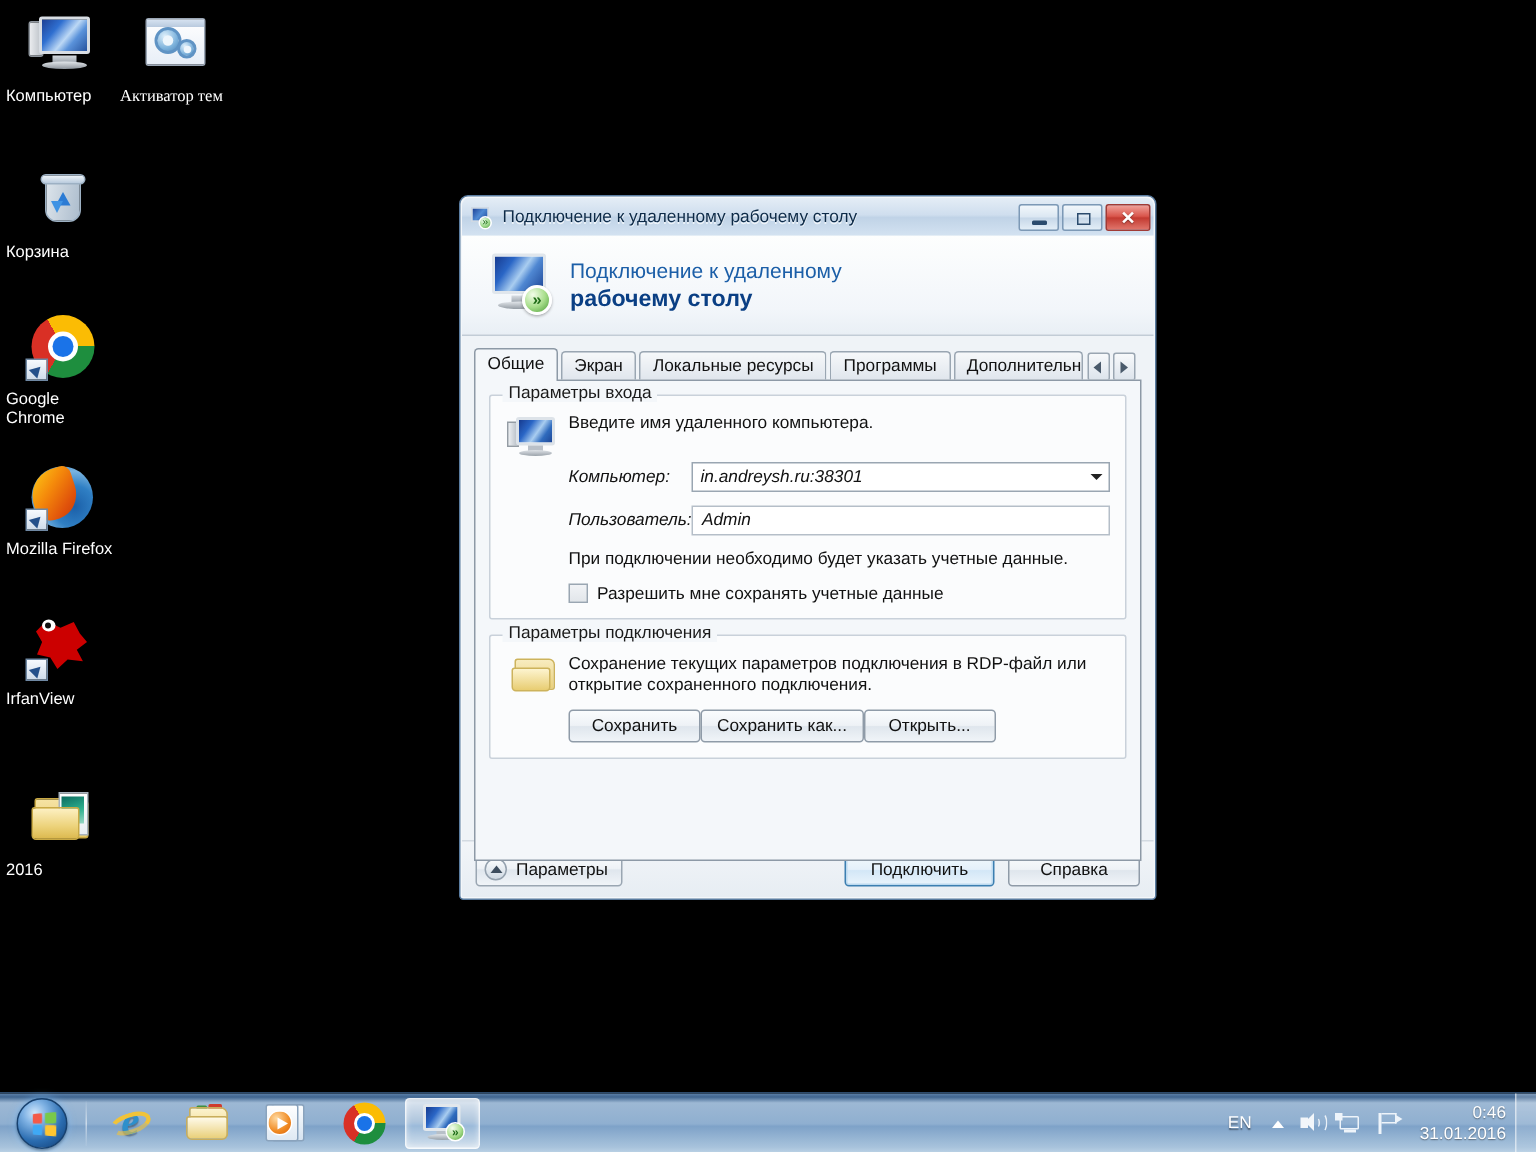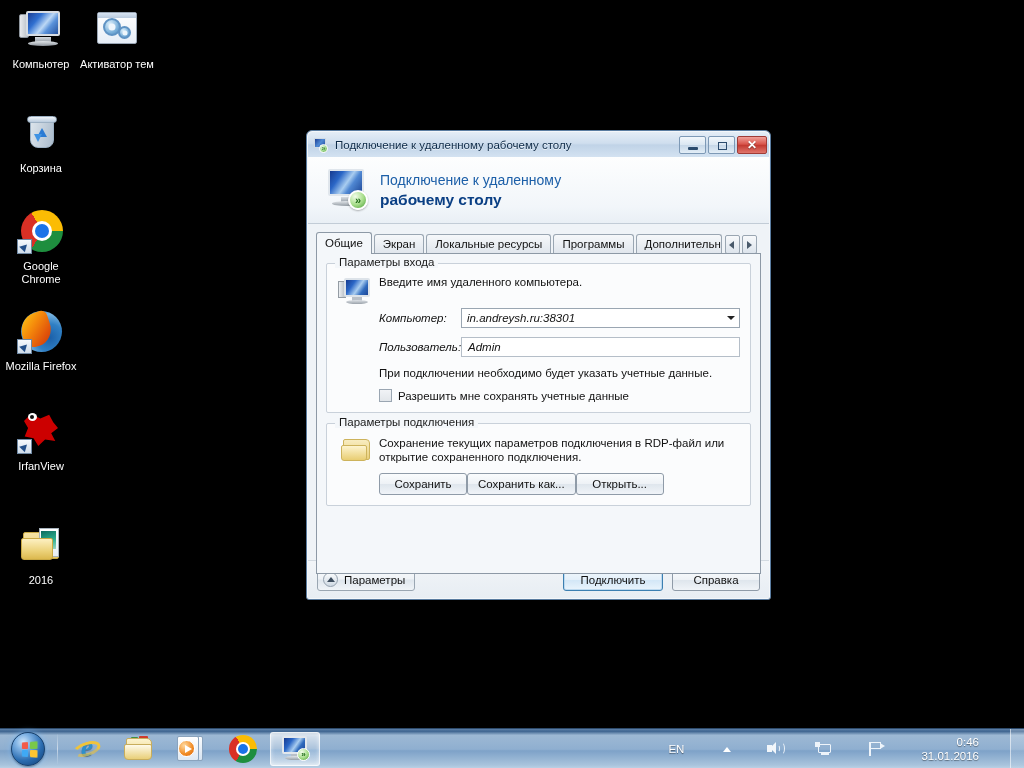--- a/index.html
+++ b/index.html
@@ -13,21 +13,21 @@
     background: #000000;
     position: relative;
     -webkit-font-smoothing: antialiased;
   }
 
   
   #desktop { position: absolute; inset: 0 0 40px 0; }
   .desk-icon {
     position: absolute;
     width: 78px;
-    text-align: center;
+    text-align: left;
     color: #ffffff;
     font-size: 11px;
     line-height: 13px;
     text-shadow: 0 0 3px #000, 1px 1px 2px #000;
     cursor: default;
   }
   .desk-icon .glyph {
     width: 48px; height: 48px;
     margin: 0 auto 4px auto;
     position: relative;
@@ -591,21 +591,20 @@
     border: 1.5px solid #fff;
     color: #1d6b17; font-size: 8px; font-weight: bold; text-align: center; line-height: 11px;
   }
 
   
   #tray {
     margin-left: auto;
     display: flex; align-items: center;
     height: 40px;
     padding-right: 0;
-    gap: 25px;
   }
   .tray-lang {
     font-size: 11.5px; color: #ffffff; margin: 0 10px 0 6px;
     text-shadow: 0 1px 1px rgba(0,0,0,.45);
   }
   .tray-chevron {
     width: 16px; height: 20px; position: relative; cursor: default; margin-right: 3px;
   }
   .tray-chevron i {
     position: absolute; left: 4px; top: 8px;
@@ -668,21 +667,21 @@
   <div class="desk-icon" style="left:2px; top:6px;">
     <div class="glyph ic-monitor">
       <div class="tower"></div>
         <div class="screen"></div>
         <div class="stand"></div>
         <div class="base"></div>
     </div>
     <span class="lbl">Компьютер</span>
   </div>
 
-  <div class="desk-icon" style="left:78px; top:6px;">
+  <div class="desk-icon" style="left:78px; top:6px;font-family:Liberation Serif, serif;">
     <div class="glyph ic-gears">
       <div class="win"></div>
         <div class="g1"></div>
         <div class="g2"></div>
     </div>
     <span class="lbl">Активатор тем</span>
   </div>
 
   <div class="desk-icon" style="left:2px; top:110px;">
     <div class="glyph ic-bin">

